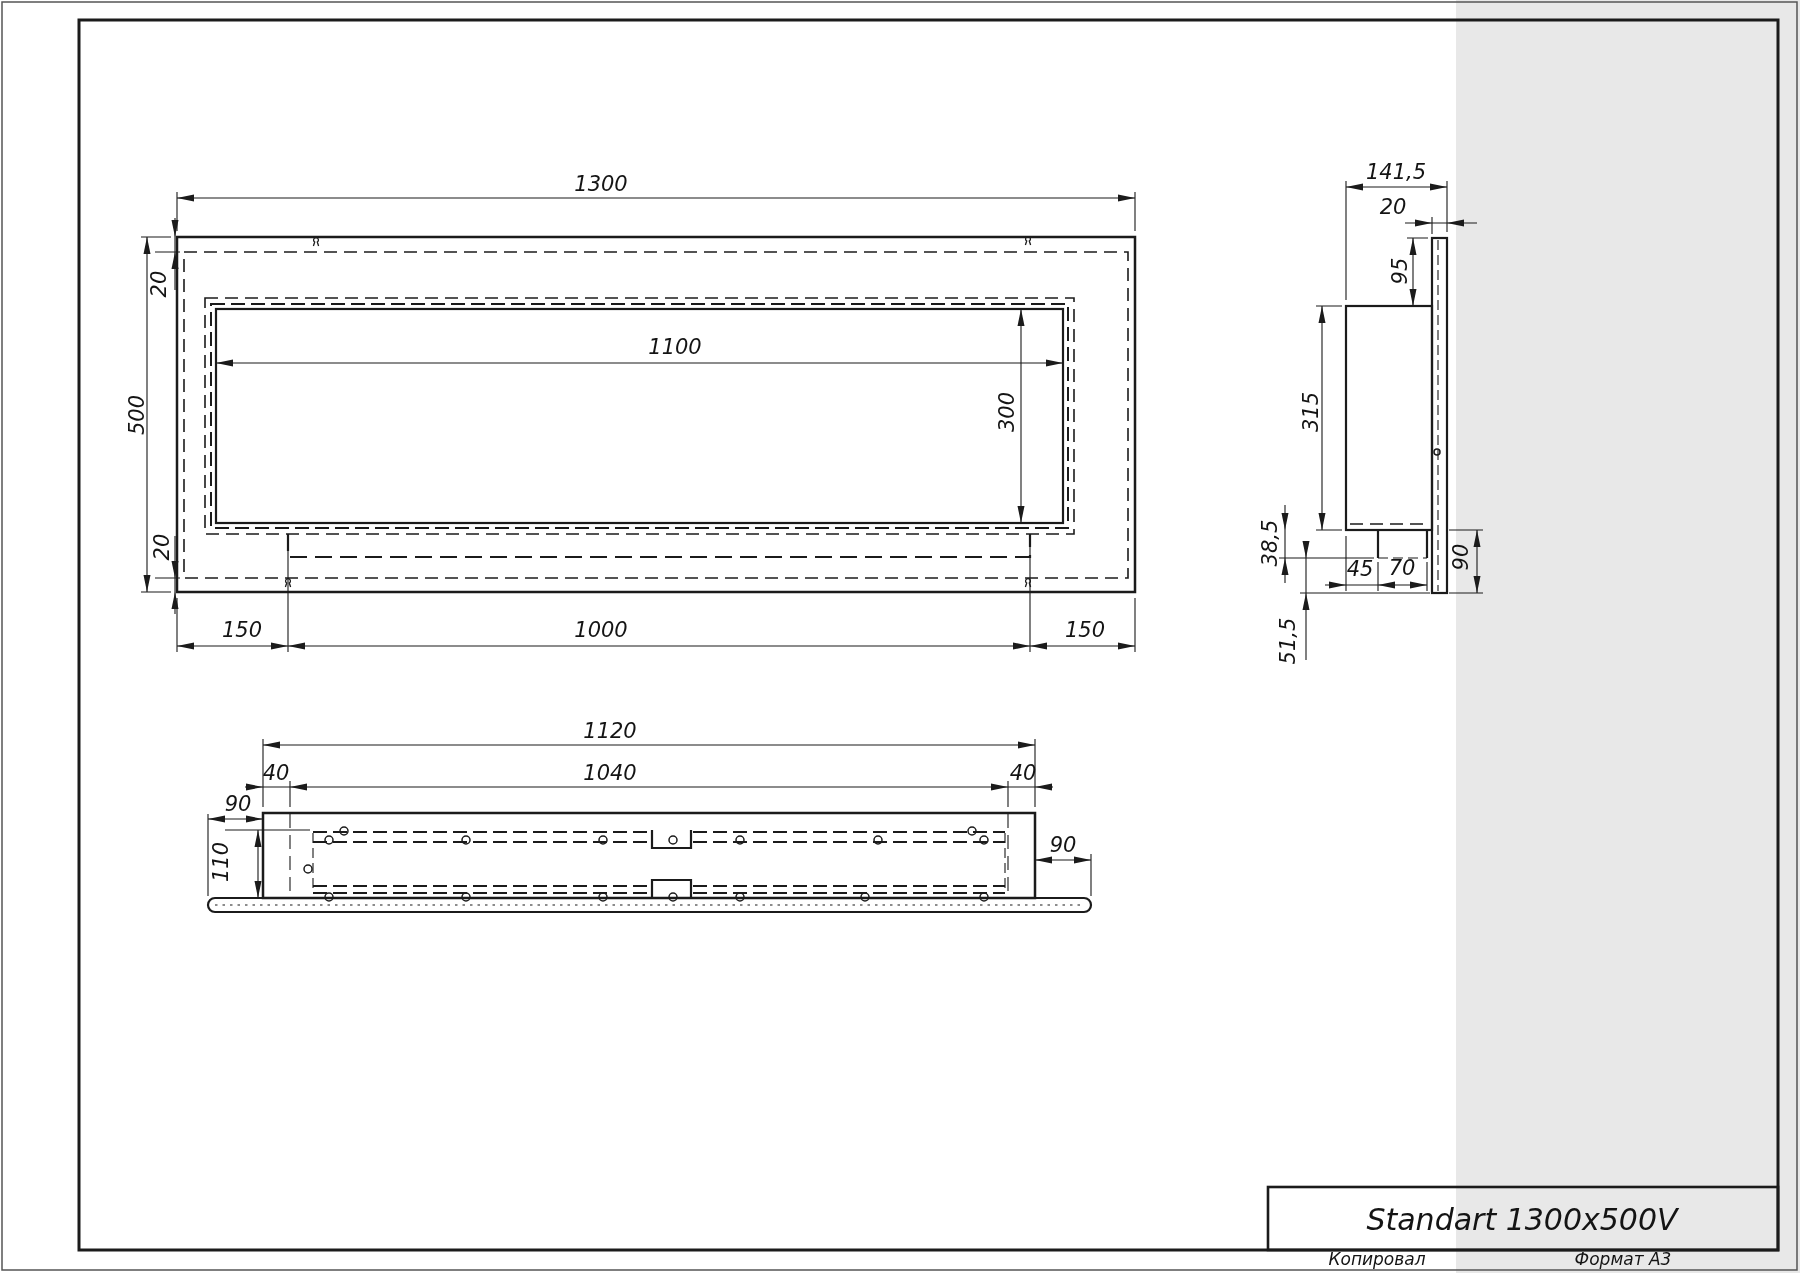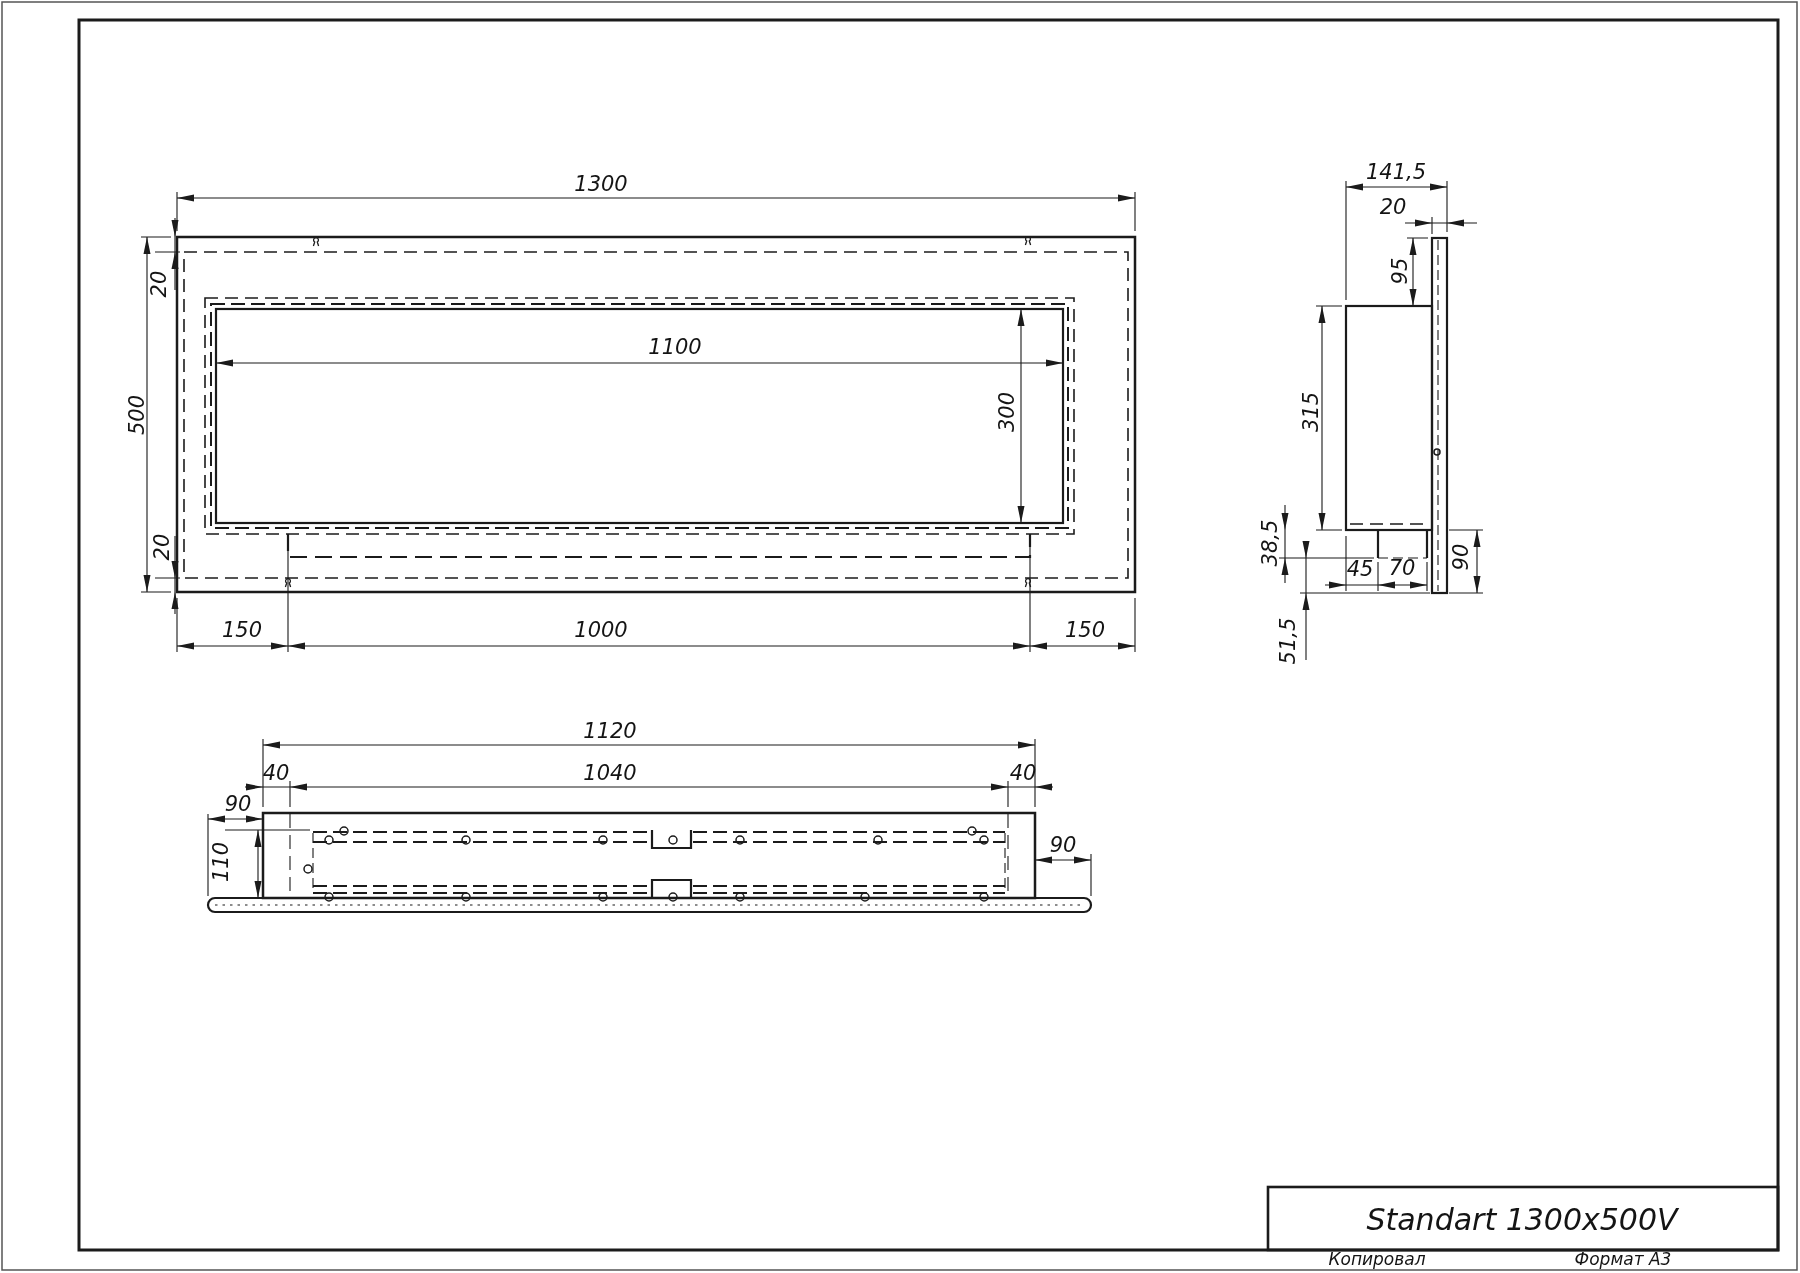--- a/index.html
+++ b/index.html
@@ -1,16 +1,16 @@
 <!DOCTYPE html>
 <html><head>
 <meta charset="utf-8">
 <style>
   html,body{margin:0;padding:0;background:#e8e8e8;}
-  .page{position:relative;width:1800px;height:1273px;background:#ffffff;font-family:"DejaVu Sans",sans-serif;}
+  .page{position:relative;width:1456px;height:1273px;background:#ffffff;font-family:"DejaVu Sans",sans-serif;}
   svg{position:absolute;left:0;top:0;}
   .thick{stroke:#1b1b1b;stroke-width:2.5;fill:none;}
   .thick2{stroke:#1b1b1b;stroke-width:2.2;fill:none;}
   .thin{stroke:#1b1b1b;stroke-width:1.1;fill:none;}
   .hid{stroke:#1b1b1b;stroke-width:1.6;fill:none;stroke-dasharray:13,7;}
   .hid2{stroke:#1b1b1b;stroke-width:2;fill:none;stroke-dasharray:14,6;}
   .hidheavy{stroke:#1b1b1b;stroke-width:2.2;fill:none;stroke-dasharray:17,8;}
   .arr{fill:#1b1b1b;stroke:none;}
   .dimtxt{font-family:"DejaVu Sans",sans-serif;font-style:italic;font-size:21px;fill:#141414;text-anchor:middle;}
   .titletxt{font-family:"DejaVu Sans",sans-serif;font-style:italic;font-size:30px;fill:#141414;text-anchor:middle;}

